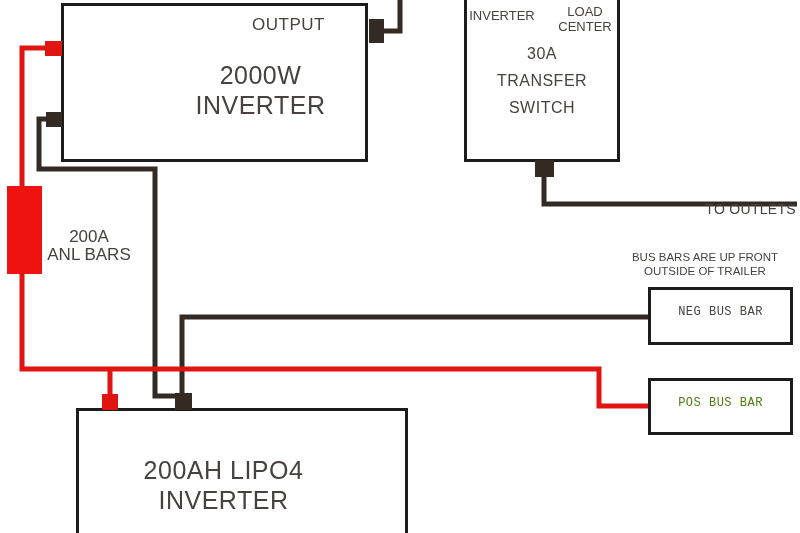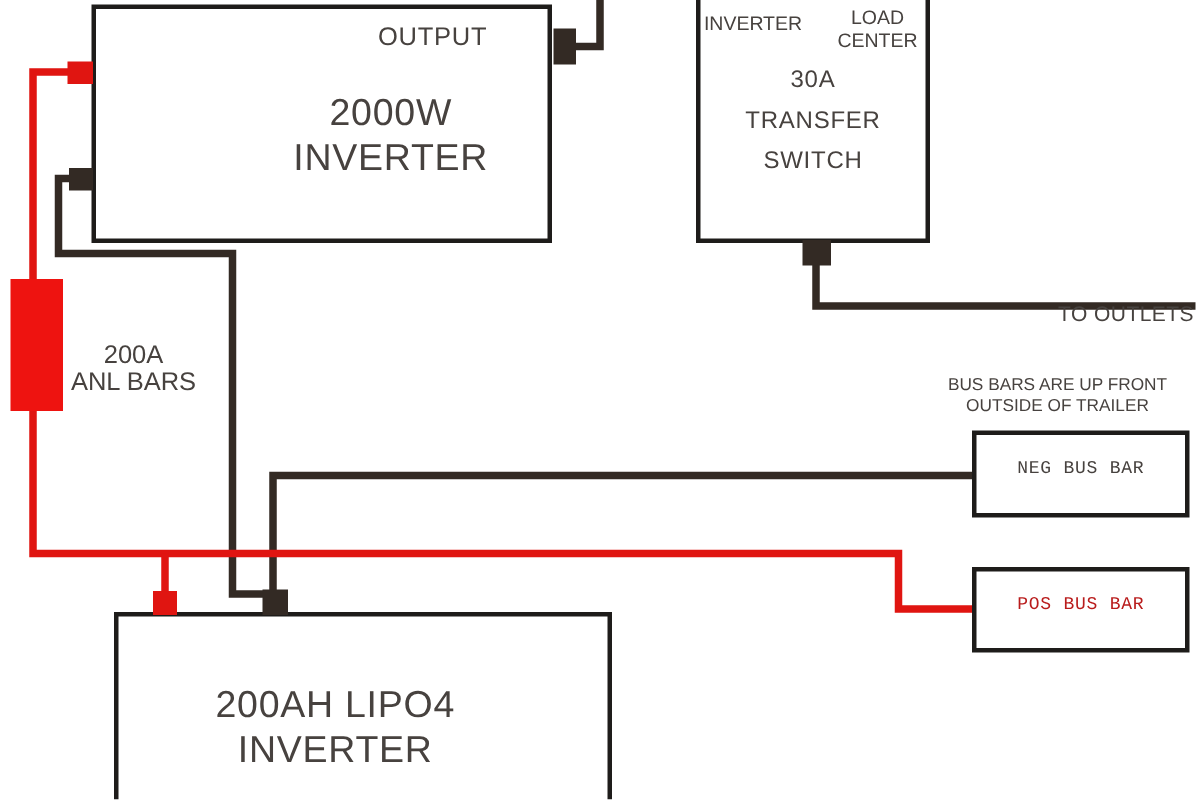--- a/index.html
+++ b/index.html
@@ -32,21 +32,21 @@
   .fuse-body { fill: #ee1310; }
   .label {
     position: absolute;
     z-index: 3;
     white-space: nowrap;
   }
   .center { text-align: center; white-space: normal; }
   .big { font-size: 25px; line-height: 30px; letter-spacing: 0.5px; }
   .mid { font-size: 17px; line-height: 18px; }
   .busbar-label { font-size: 12px; letter-spacing: 0.5px; font-family: Liberation Mono, monospace; }
-  .pos-color { color: #b91c1c; }
+  .pos-color { color: #4d7c0f; }
   .small-label { font-size: 13px; line-height: 15px; }
   .note-label { font-size: 11.5px; line-height: 14px; }
   .output-label { font-size: 17px; letter-spacing: 0.5px; }
   .outlets-label { font-size: 14px; text-align: right; letter-spacing: 0.3px; }
 </style>
 </head>
 <body>
 
 <div id="canvas">
 

